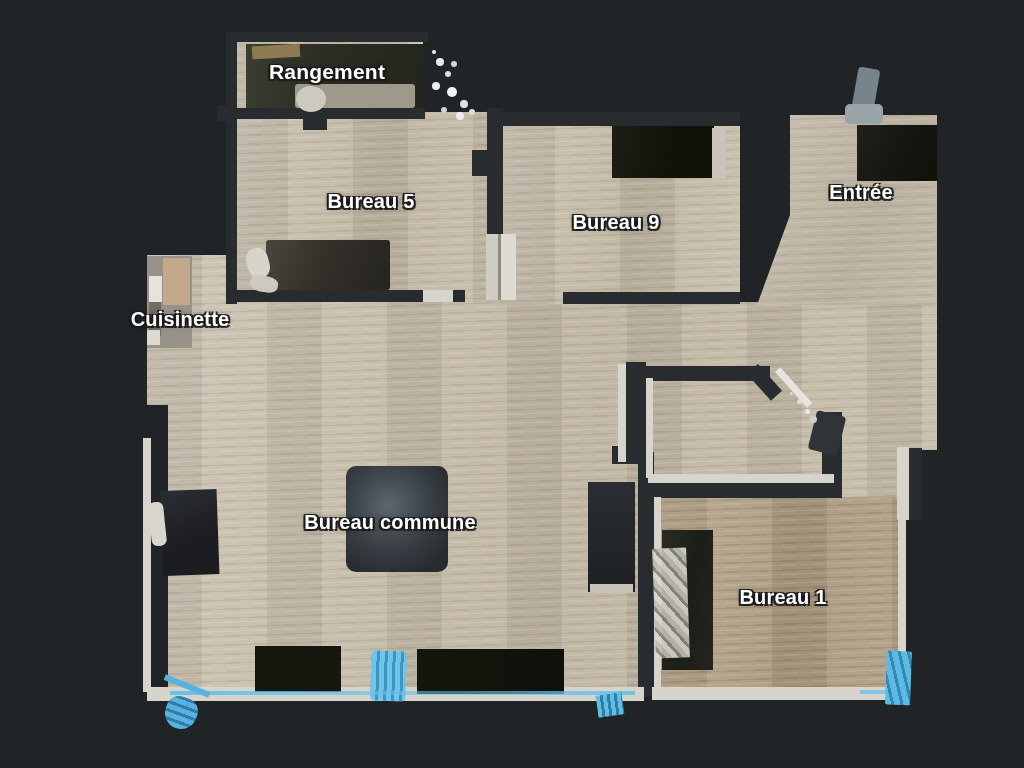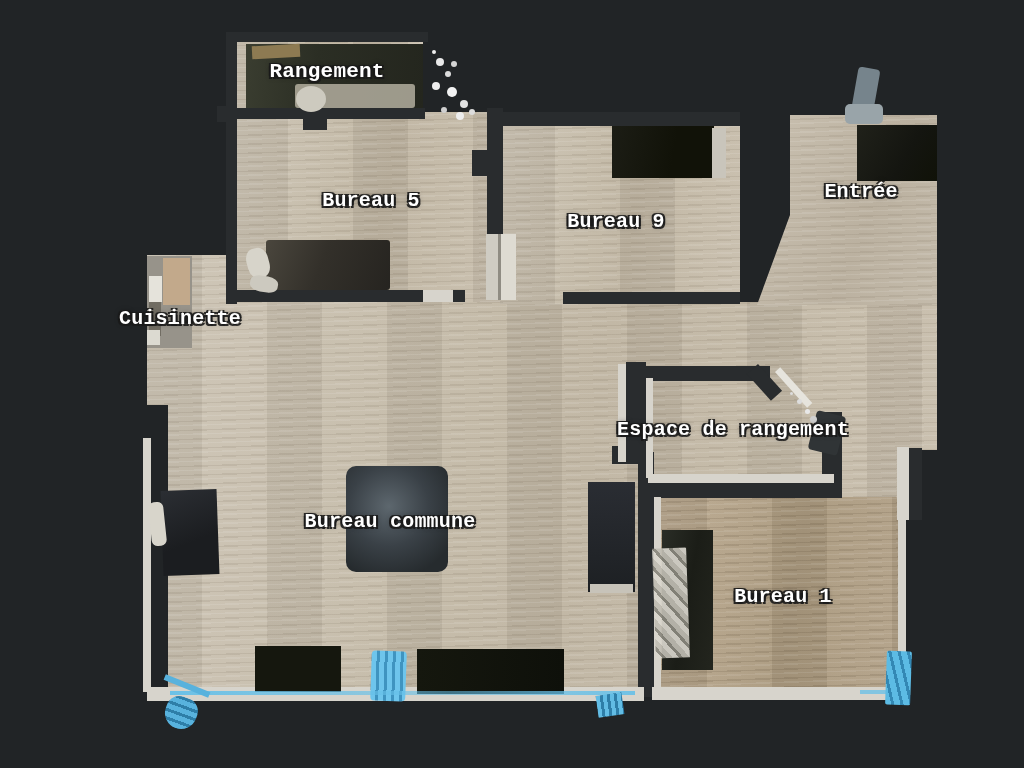--- a/index.html
+++ b/index.html
@@ -1,17 +1,17 @@
 <!DOCTYPE html>
 <html><head>
 <meta charset="utf-8">
 <style>
   html,body{margin:0;padding:0;background:#212426;}
   .stage{position:relative;width:1024px;height:768px;background:#212426;overflow:hidden;
-         font-family:Liberation Mono, monospace;}
+         font-family:Liberation Sans, sans-serif;}
   .el{position:absolute;}
 
   
   .floor{position:absolute;
     background:
       repeating-linear-gradient(178deg, rgba(255,255,255,.10) 0 1.5px, rgba(255,255,255,0) 1.5px 5px,
                                 rgba(70,55,35,.09) 5px 6.5px, rgba(0,0,0,0) 6.5px 9px),
       repeating-linear-gradient(90deg, rgba(0,0,0,.05) 0 55px, rgba(255,255,255,.04) 55px 120px),
       linear-gradient(100deg,#cdc5b5,#c0b5a2 55%,#c9bfae);}
   .floor.tone-dark{background:
@@ -224,17 +224,16 @@
   <div id="fu-esp-blob" class="furn"></div>
 
   <div id="speckles-rang" class="el"></div>
   <div id="speckles-esp" class="el"></div>
 
   <div id="lbl-rangement" class="room-label">Rangement</div>
   <div id="lbl-bureau3" class="room-label">Bureau 5</div>
   <div id="lbl-bureau2" class="room-label">Bureau 9</div>
   <div id="lbl-entree" class="room-label">Entrée</div>
   <div id="lbl-cuisinette" class="room-label">Cuisinette</div>
-  <div id="lbl-espace" class="room-label">Espace de rangement</div>
   <div id="lbl-salle" class="room-label">Bureau commune</div>
   <div id="lbl-bureau1" class="room-label">Bureau 1</div>
 
 </div>
 
 </body></html>

